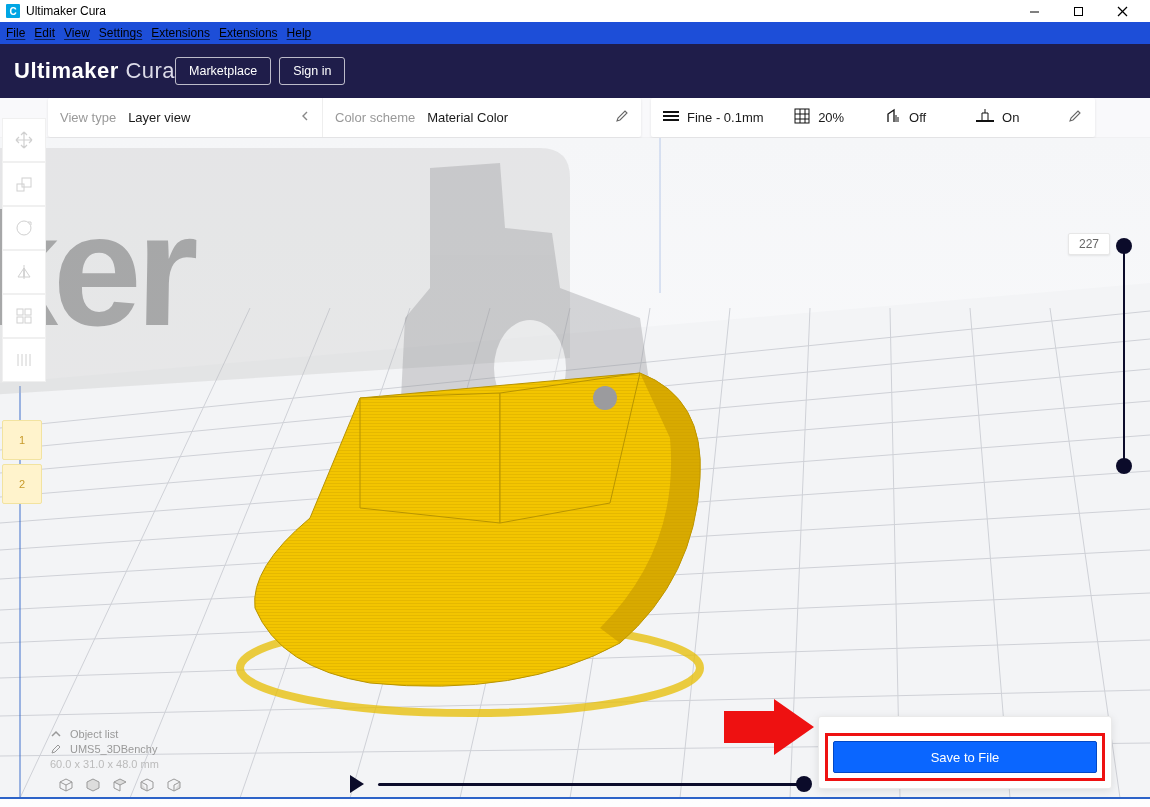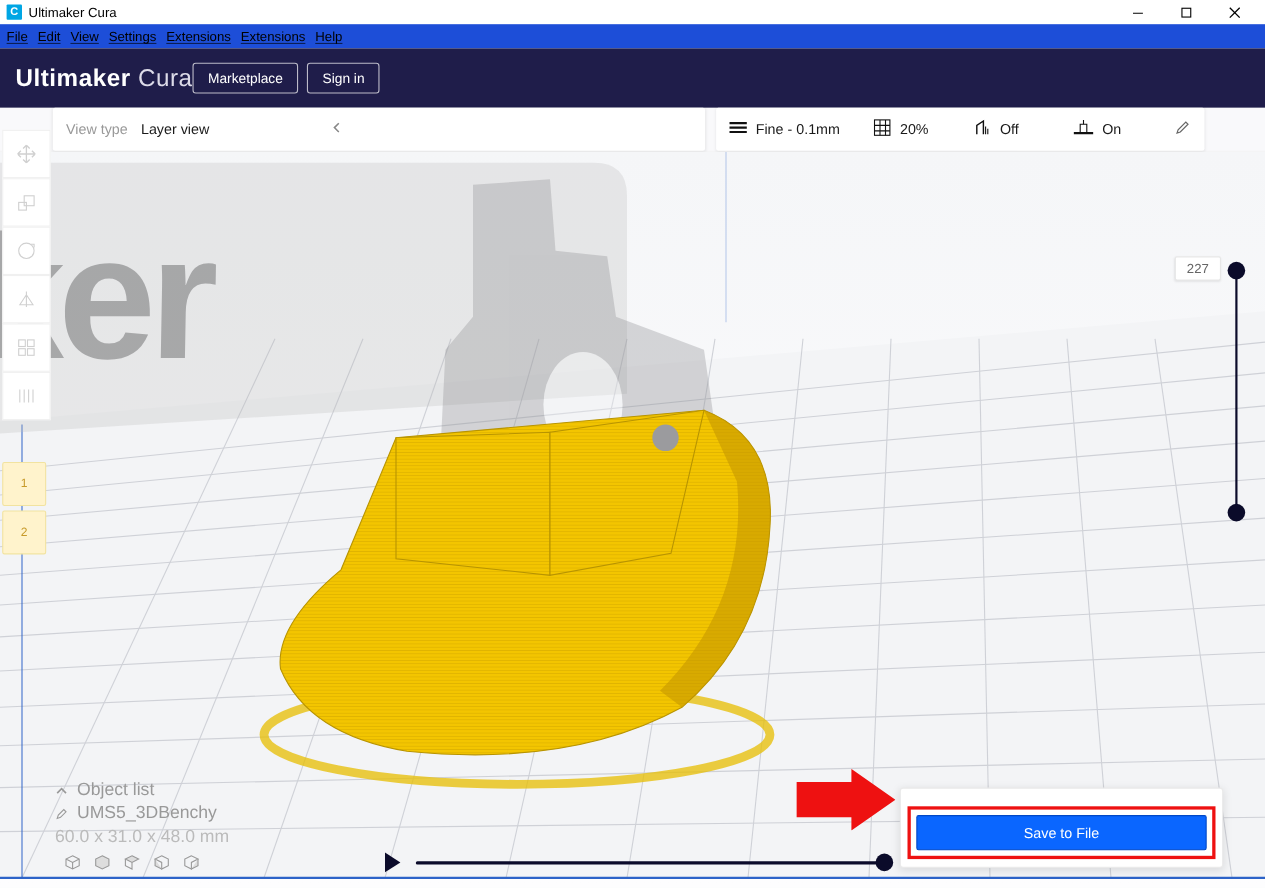--- a/index.html
+++ b/index.html
@@ -38,21 +38,21 @@
   .panel-right .seg{flex:1;display:flex;align-items:center;gap:8px}
   
   .viewport{position:absolute;left:0;right:0;top:138px;bottom:0;overflow:hidden;background:linear-gradient(#f4f5f7,#fafbfc)}
   
   .ltoolbar{position:absolute;left:2px;top:118px;display:flex;flex-direction:column;gap:0}
   .ltb-btn{width:44px;height:44px;background:#fff;border:1px solid #f0f0f0;display:flex;align-items:center;justify-content:center;color:#d5d5d5}
   .ltb-btn svg{stroke:#d0d0d0;fill:none}
   .ext-tags{position:absolute;left:2px;top:420px;display:flex;flex-direction:column;gap:4px}
   .ext-tag{width:40px;height:40px;background:#fff3cc;border:1px solid #f2e3a0;border-radius:2px;display:flex;align-items:center;justify-content:center;font-size:11px;color:#c79a2a}
   
-  .bl-info{position:absolute;left:50px;bottom:34px;font-size:16px;color:#999}
+  .bl-info{position:absolute;left:50px;bottom:34px;font-size:11px;color:#999}
   .bl-info .row{display:flex;align-items:center;gap:8px;margin-bottom:3px}
   .bl-icons{position:absolute;left:58px;bottom:10px;display:flex;gap:11px;color:#999}
   
   .timeline{position:absolute;left:350px;right:340px;bottom:14px;display:flex;align-items:center;gap:14px}
   .play{width:0;height:0;border-left:14px solid #0b0b2a;border-top:9px solid transparent;border-bottom:9px solid transparent}
   .track{flex:1;height:3px;background:#0b0b2a;border-radius:2px;position:relative}
   .thumb{position:absolute;right:-2px;top:50%;transform:translate(0,-50%);width:16px;height:16px;border-radius:50%;background:#0b0b2a}
   
   .vslider{position:absolute;right:18px;top:242px;height:228px;width:16px}
   .vslider .line{position:absolute;left:7px;top:0;bottom:0;width:2px;background:#0b0b2a}
@@ -119,20 +119,29 @@
 </div>
 
 <div class="settings">
   <div class="panel panel-left">
     <div class="pfield" style="width:275px">
       <span class="plabel">View type</span>
       <span class="pvalue">Layer view</span>
       <span class="pchev">
         <svg width="10" height="12" viewBox="0 0 10 12">
             <path d="M7 2 L3 6 L7 10" stroke="#888" fill="none" stroke-width="1.4"></path>
+          </svg>
+      </span>
+    </div>
+    <div class="pfield" style="flex:1">
+      <span class="plabel">Color scheme</span>
+      <span class="pvalue">Material Color</span>
+      <span class="picon">
+        <svg width="14" height="14" viewBox="0 0 14 14">
+            <path d="M2 12 L3 9 L10 2 L12 4 L5 11 Z" stroke="#666" fill="none" stroke-width="1.1"></path>
           </svg>
       </span>
     </div>
   </div>
   <div class="panel panel-right">
     <div class="pfield seg" style="flex:1.6">
       <span><svg width="16" height="14">
             <line x1="0" y1="3" x2="16" y2="3" stroke="#111" stroke-width="2"></line>
             <line x1="0" y1="7" x2="16" y2="7" stroke="#111" stroke-width="2"></line>
             <line x1="0" y1="11" x2="16" y2="11" stroke="#111" stroke-width="2"></line>

